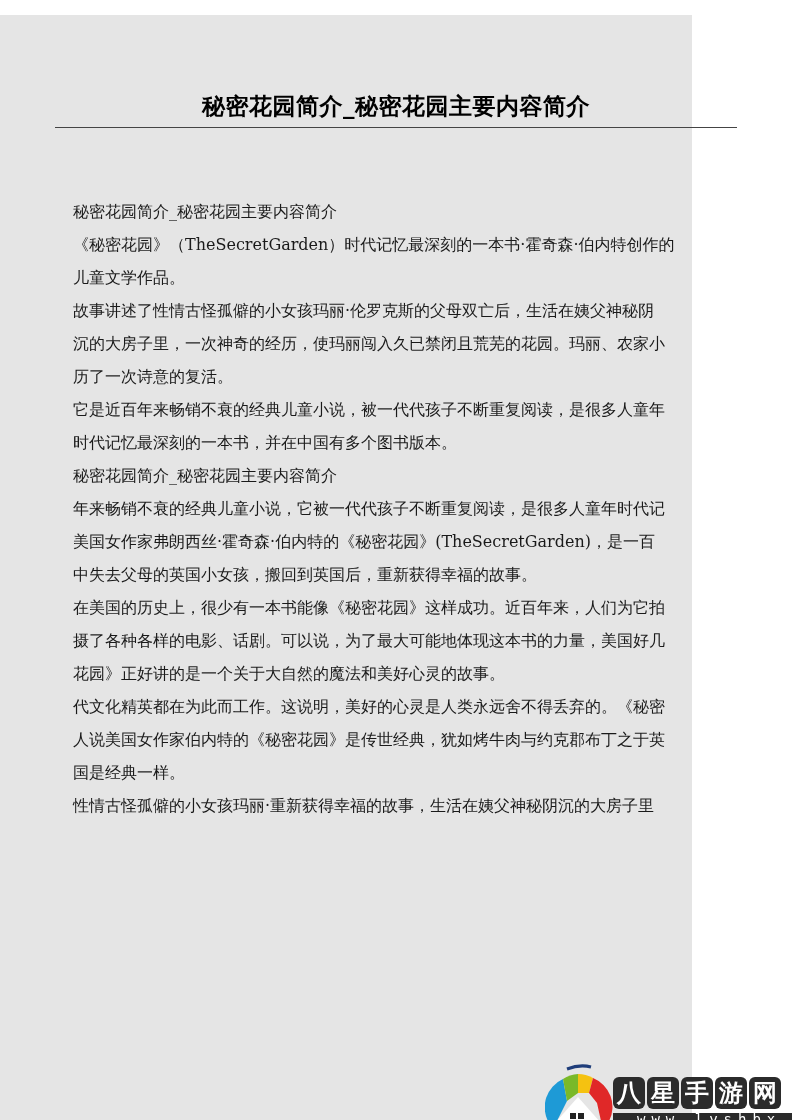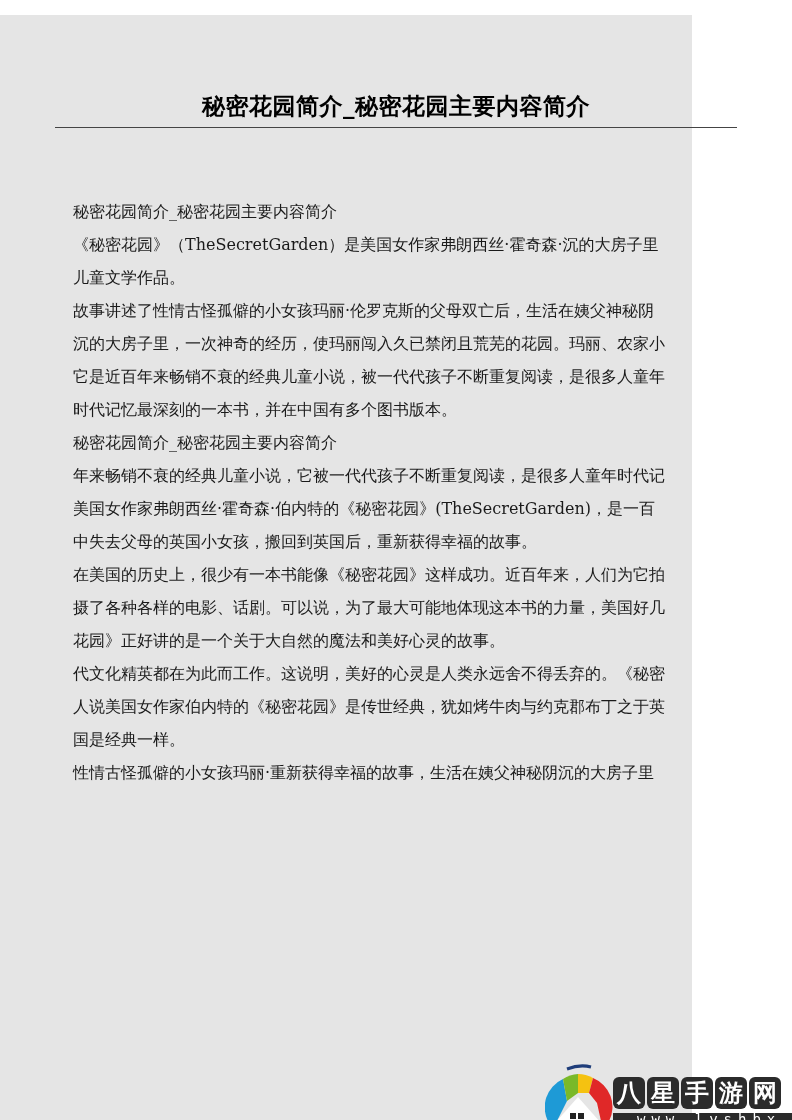--- a/index.html
+++ b/index.html
@@ -118,26 +118,27 @@
 <div class="page">
 
   <div class="doc-title">秘密花园简介_秘密花园主要内容简介</div>
   <div class="title-rule"></div>
 
   <div class="body-text">
     <p class="para">
       <span class="line">秘密花园简介_秘密花园主要内容简介</span>
     </p>
     <p class="para">
-      <span class="line">《秘密花园》（TheSecretGarden）是美国女作家弗朗西丝·霍奇森·沉的大房子里</span>
+      <span class="line">《秘密花园》（TheSecretGarden）时代记忆最深刻的一本书·霍奇森·伯内特创作的</span>
       <span class="line">儿童文学作品。</span>
     </p>
     <p class="para">
       <span class="line">故事讲述了性情古怪孤僻的小女孩玛丽·伦罗克斯的父母双亡后，生活在姨父神秘阴</span>
       <span class="line">沉的大房子里，一次神奇的经历，使玛丽闯入久已禁闭且荒芜的花园。玛丽、农家小</span>
+      <span class="line">历了一次诗意的复活。</span>
     </p>
     <p class="para">
       <span class="line">它是近百年来畅销不衰的经典儿童小说，被一代代孩子不断重复阅读，是很多人童年</span>
       <span class="line">时代记忆最深刻的一本书，并在中国有多个图书版本。</span>
     </p>
     <p class="para">
       <span class="line">秘密花园简介_秘密花园主要内容简介</span>
     </p>
     <p class="para">
       <span class="line">年来畅销不衰的经典儿童小说，它被一代代孩子不断重复阅读，是很多人童年时代记</span>

